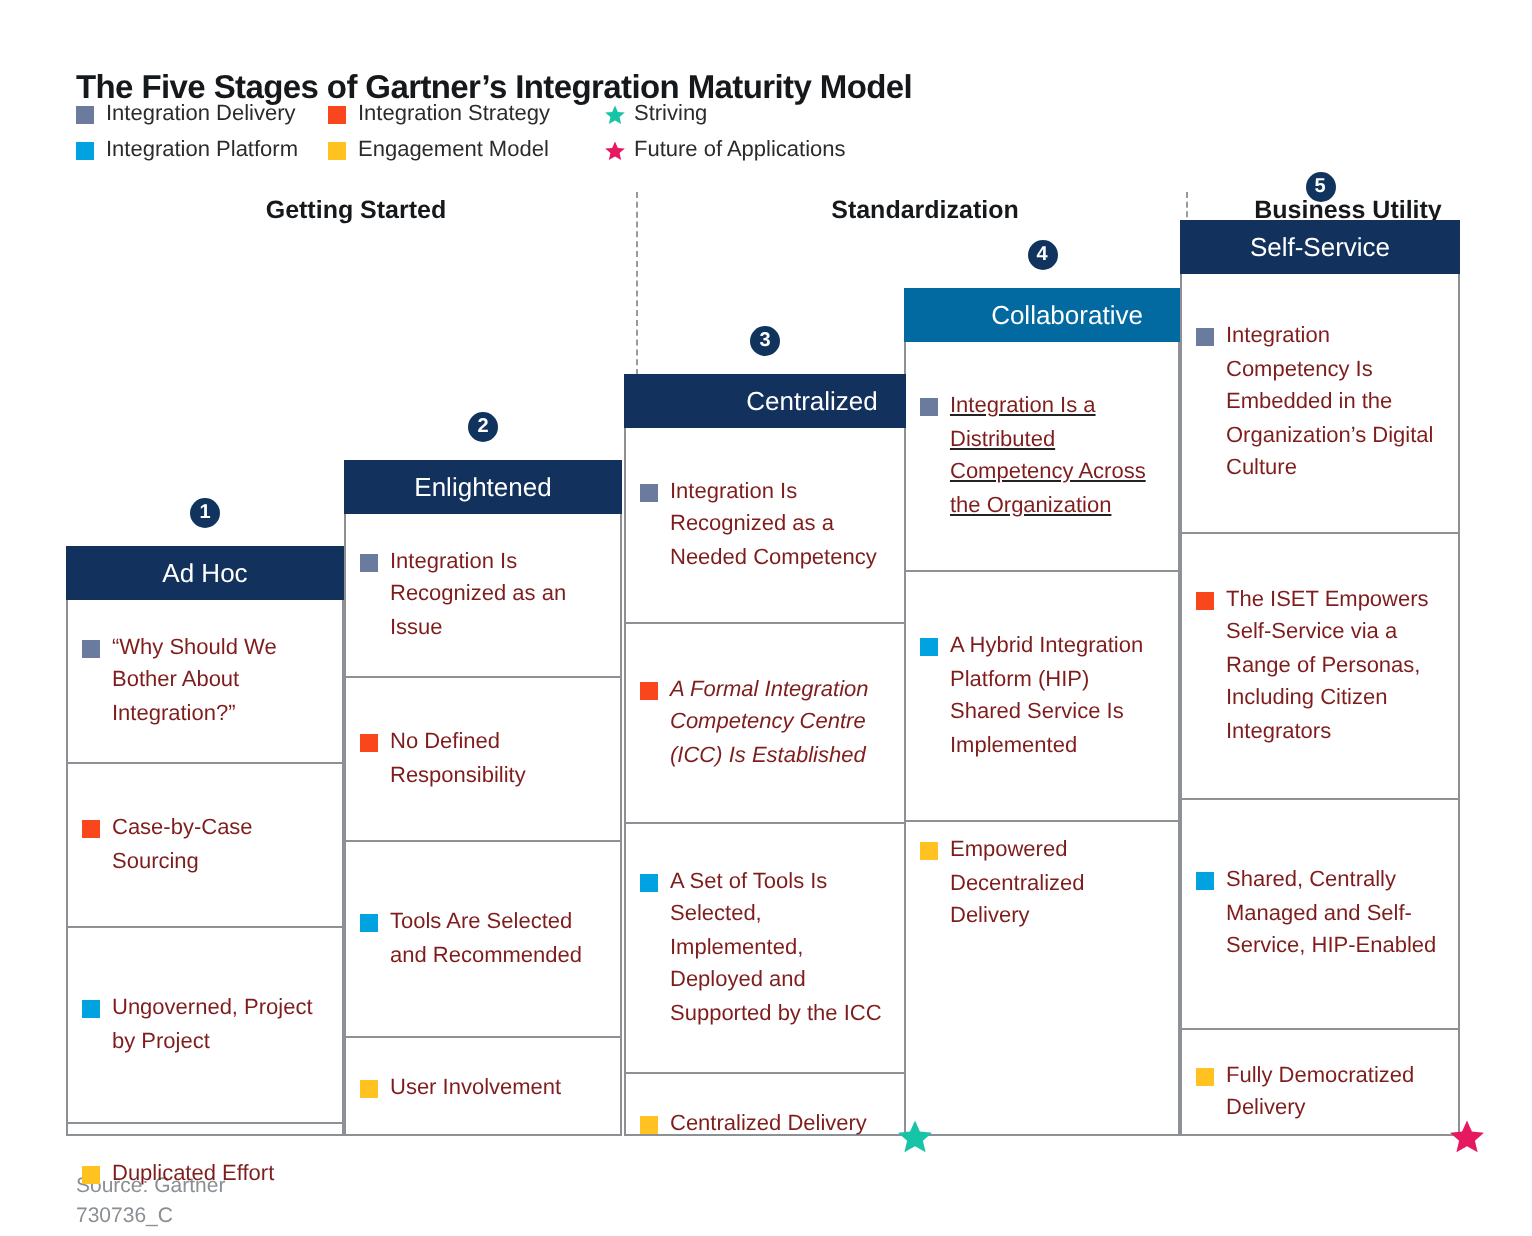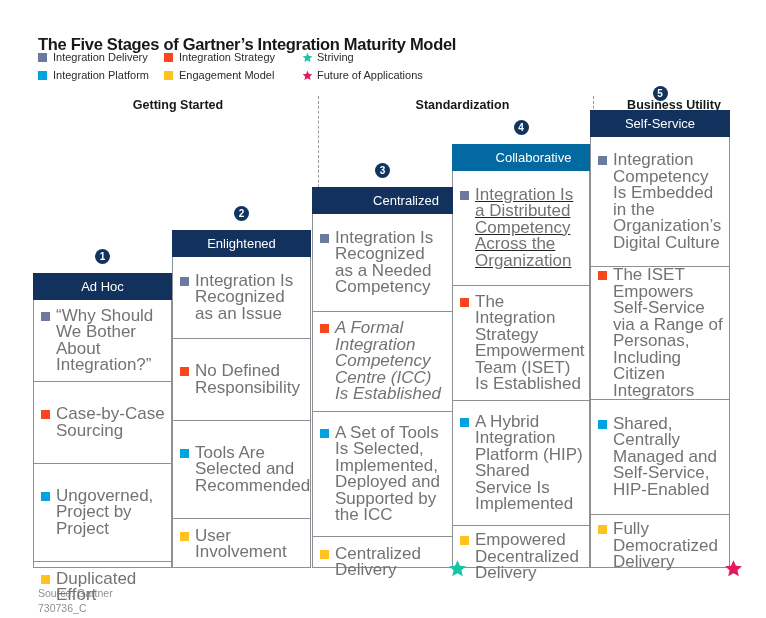--- a/index.html
+++ b/index.html
@@ -149,23 +149,23 @@
     align-items: flex-start;
   }
   .sw {
     width: 9px;
     height: 9px;
     flex: 0 0 auto;
     margin-top: 4px;
     margin-right: 6px;
   }
   .cell-text {
-    font-size: 17px;
+    font-size: 11px;
     line-height: 16.5px;
-    color: #737373;
+    color: #7f1d1d;
   }
 
   
   .base-star {
     position: absolute;
     font-size: 0;
   }
 
   
   #source {
@@ -323,26 +323,20 @@
     <div class="col" style="left: 419px; top: 34px; width: 138px; z-index: 7;">
       <div class="col-num"><span class="num-badge" style="background: rgb(16, 52, 94);">4</span></div>
       <div class="col-head" style="background: #0369a1; padding-left: 25px;">Collaborative</div>
       <div class="col-body" style="border-color: rgb(141, 145, 150); height: 397px;">
         <div class="cell" style="height: 115px; border-bottom-color: rgb(141, 145, 150); text-decoration: underline;">
           <div class="cell-inner">
             <span class="sw" style="background: rgb(107, 123, 158);"></span>
             <span class="cell-text">Integration Is a Distributed Competency Across the Organization</span>
           </div>
         </div>
-        <div class="cell" style="height: 115px; border-bottom-color: rgb(141, 145, 150);">
-          <div class="cell-inner">
-            <span class="sw" style="background: rgb(249, 70, 28);"></span>
-            <span class="cell-text">The Integration Strategy Empowerment Team (ISET) Is Established</span>
-          </div>
-        </div>
         <div class="cell" style="height: 125px; border-bottom-color: rgb(141, 145, 150);">
           <div class="cell-inner">
             <span class="sw" style="background: rgb(0, 162, 224);"></span>
             <span class="cell-text">A Hybrid Integration Platform (HIP) Shared Service Is Implemented</span>
           </div>
         </div>
         <div class="cell" style="height: 62px; border-bottom-color: rgb(141, 145, 150);">
           <div class="cell-inner">
             <span class="sw" style="background: rgb(255, 194, 32);"></span>
             <span class="cell-text">Empowered Decentralized Delivery</span>

